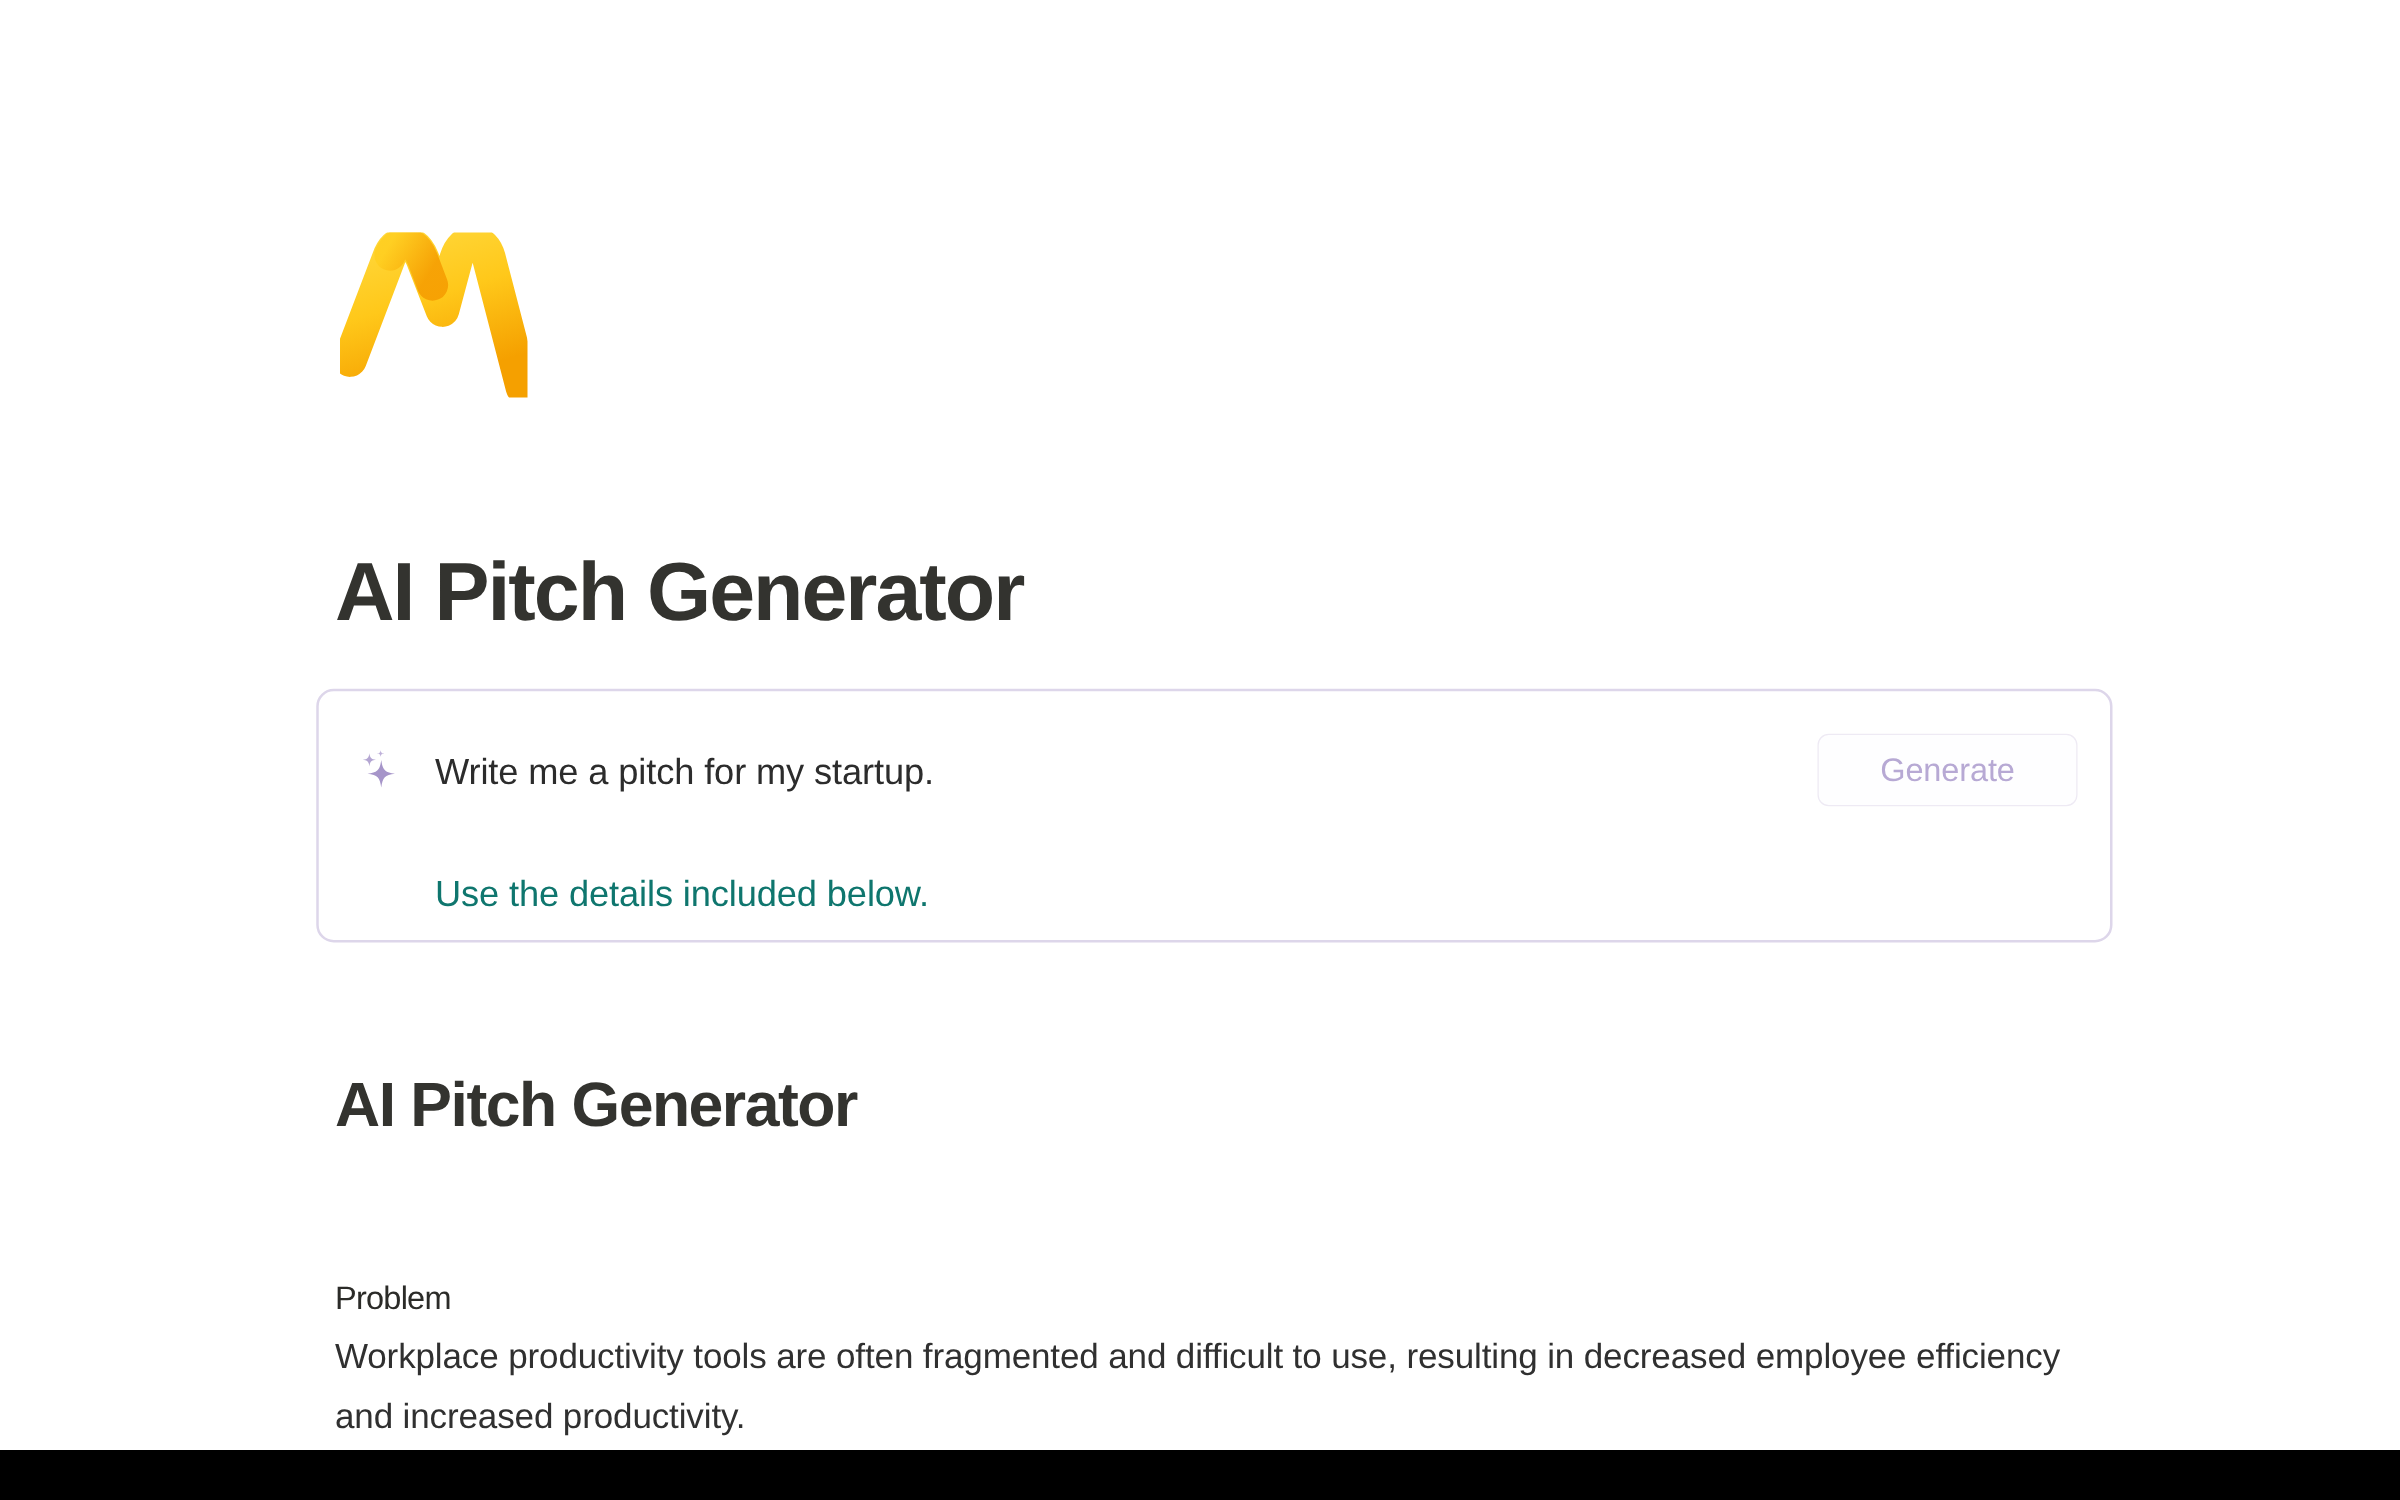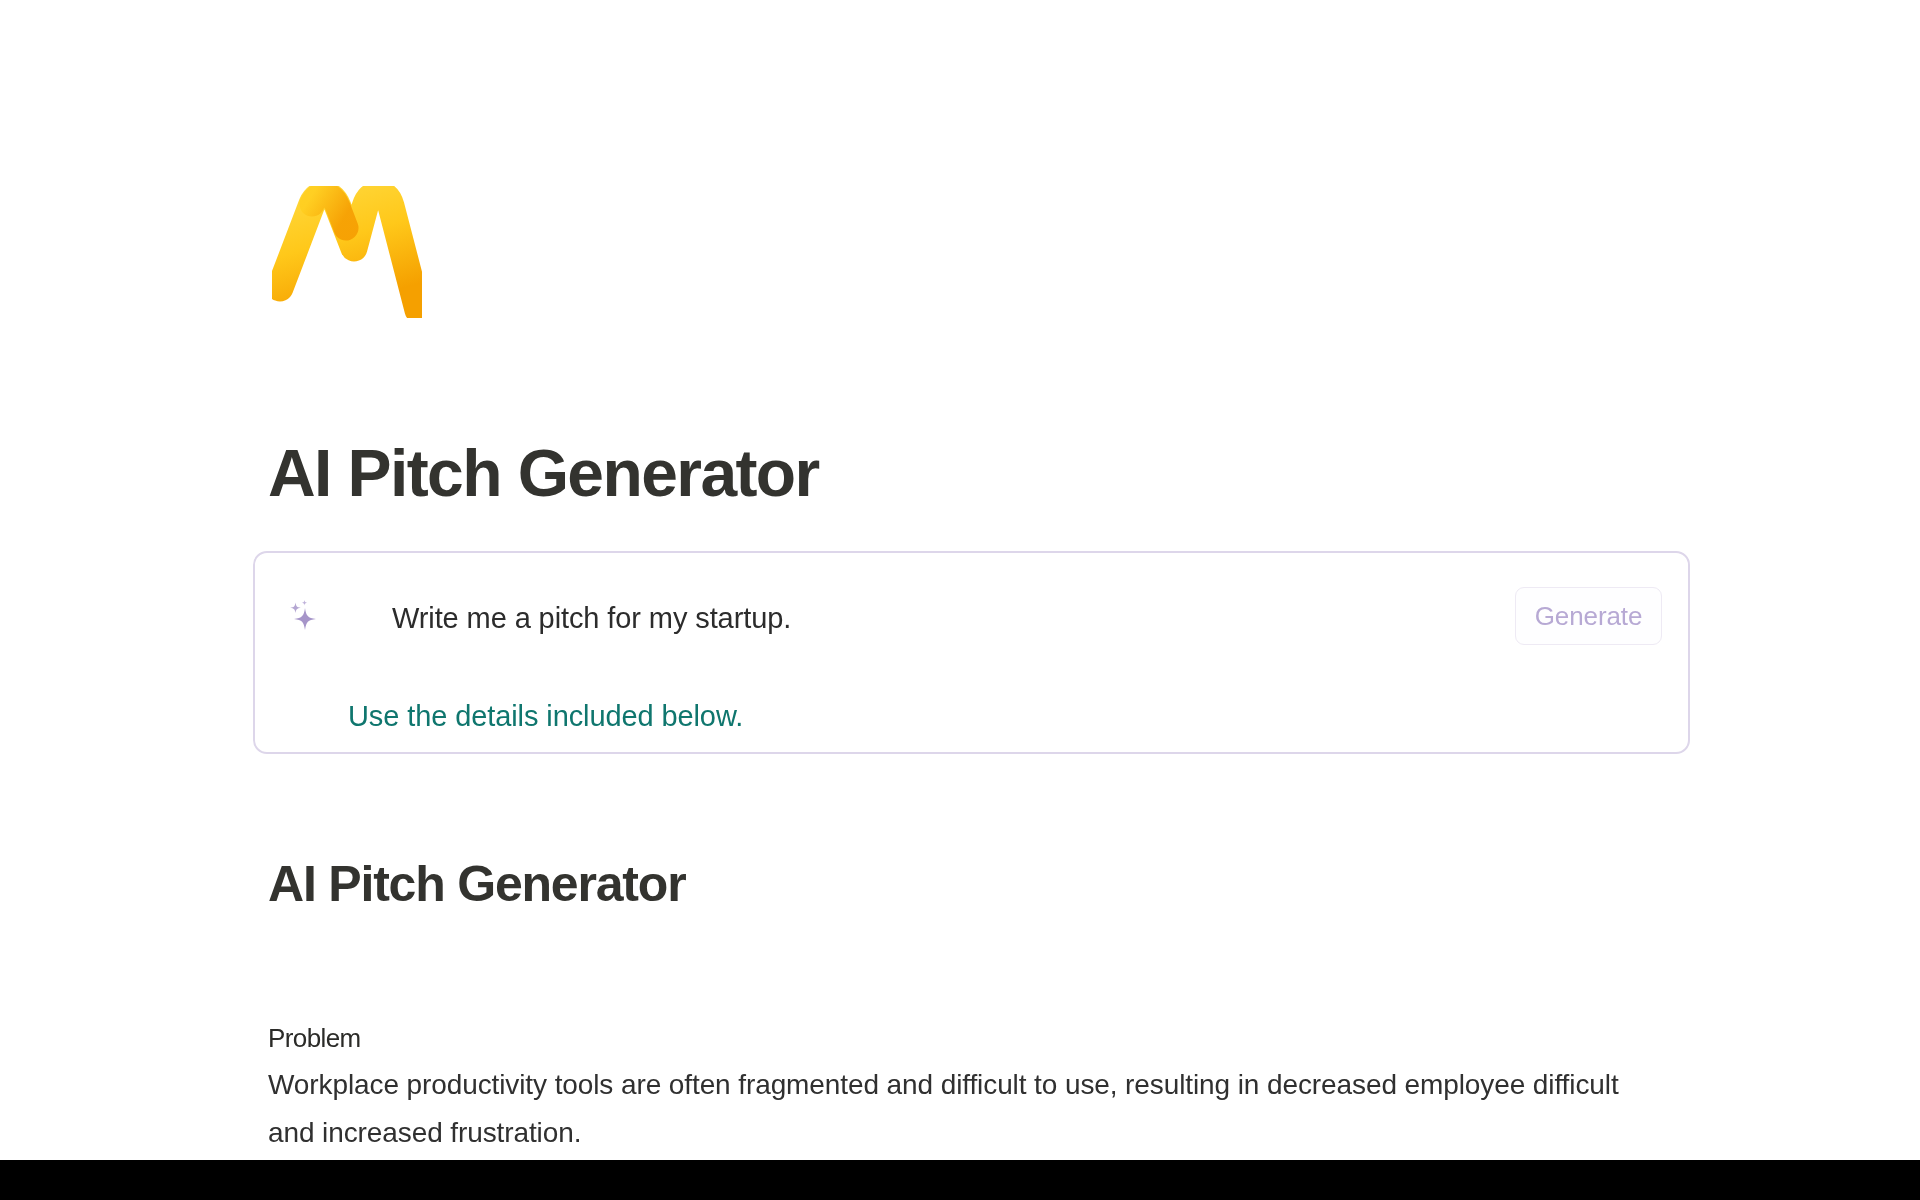--- a/index.html
+++ b/index.html
@@ -89,38 +89,37 @@
   .sparkle-icon svg { display: block; width: 44px; height: 44px; }
 
   .prompt-line-1 {
     position: absolute;
     left: 93px;
     top: 43px;
     font-size: 29px;
     line-height: 44px;
     color: #2c2c2c;
     letter-spacing: -0.1px;
-    margin-left: 44px;
   }
 
   .prompt-line-2 {
     position: absolute;
     left: 93px;
     top: 141px;
     font-size: 29px;
     line-height: 44px;
     color: #0f766e;
     letter-spacing: -0.1px;
   }
 
   .generate-button {
     position: absolute;
     right: 26px;
     top: 34px;
-    width: 147px;
+    width: 208px;
     height: 58px;
     border: 1px solid #eeeaf4;
     border-radius: 9px;
     background: #fefeff;
     color: #b7a9d4;
     font-size: 26px;
     font-family: "Liberation Sans", sans-serif;
     letter-spacing: -0.1px;
     cursor: pointer;
     display: flex;
@@ -202,17 +201,17 @@
       <div class="prompt-line-2">Use the details included below.</div>
 
       <button class="generate-button">Generate</button>
     </div>
   </div>
 
   <h2 class="doc-title">AI Pitch Generator</h2>
 
   <h3 class="section-heading">Problem</h3>
 
-  <p class="section-body">Workplace productivity tools are often fragmented and difficult to use, resulting in decreased employee difficult and increased frustration.</p>
+  <p class="section-body">Workplace productivity tools are often fragmented and difficult to use, resulting in decreased employee efficiency and increased productivity.</p>
 
 </div>
 
 <div class="bottom-band"></div>
 
 </body></html>

